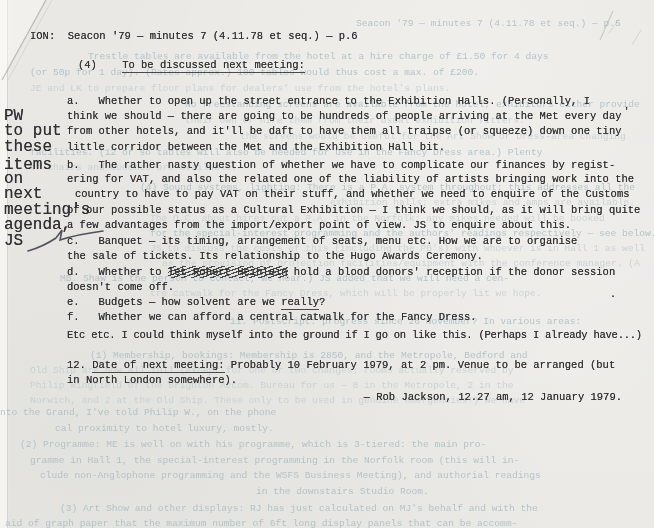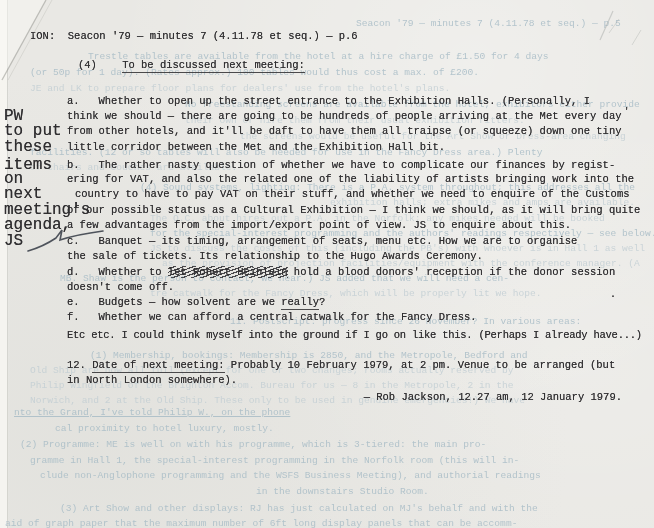--- a/index.html
+++ b/index.html
@@ -50,21 +50,21 @@
       <div class="ghost" style="left: 150px; top: 228px;">for the special-interest programming and the authors' readings respectively — see below.</div>
       <div class="ghost g-light" style="left: 150px; top: 243px;">JS to discuss the costs of this (including the PB's) with whoever is in Hall 1 as well</div>
       <div class="ghost g-light" style="left: 162px; top: 258px; text-align: center;">as the provision of projection facilities/equipment with the conference manager. (A</div>
       <div class="ghost" style="left: 60px; top: 273px;">MB. Shaw is the person to contact, we hear.) JS added that we will need a cen-</div>
       <div class="ghost g-light" style="left: 150px; top: 288px;">tre catwalk for the Fancy Dress, which will be properly lit we hope.</div>
       <div class="ghost" style="left: 230px; top: 316px;">11. Postscript: progress since 26 November? In various areas:</div>
       <div class="ghost" style="left: 90px; top: 350px;">(1) Membership, bookings: Membership is 2850, and the Metropole, Bedford and</div>
       <div class="ghost g-light" style="left: 30px; top: 365px;">Old Ship are now all full (except for one or two changes; rooms actually reserved by</div>
       <div class="ghost g-light" style="left: 30px; top: 380px;">Philip Wingfield of the Brighton Accom. Bureau for us — 8 in the Metropole, 2 in the</div>
       <div class="ghost g-light" style="left: 30px; top: 395px;">Norwich, and 2 at the Old Ship. These only to be used in genuine emergencies!) We have</div>
-      <div class="ghost" style="left: 14px; top: 407px; text-decoration: underline;">nto the Grand, I've told Philip W., on the phone</div>
+      <div class="ghost" style="left: 0px; top: 407px;">nto the Grand, I've told Philip W., on the phone</div>
       <div class="ghost" style="left: 55px; top: 423px; text-align: right;">cal proximity to hotel luxury, mostly.</div>
       <div class="ghost" style="left: 20px; top: 439px;">(2) Programme: ME is well on with his programme, which is 3-tiered: the main pro-</div>
       <div class="ghost" style="left: 30px; top: 455px;">gramme in Hall 1, the special-interest programming in the Norfolk room (this will in-</div>
       <div class="ghost" style="left: 40px; top: 470px;">clude non-Anglophone programming and the WSFS Business Meeting), and authorial readings</div>
       <div class="ghost" style="left: 228px; top: 486px; margin-left: 28px;">in the downstairs Studio Room.</div>
       <div class="ghost" style="left: 60px; top: 503px;">(3) Art Show and other displays: RJ has just calculated on MJ's behalf and with the</div>
       <div class="ghost" style="left: 5px; top: 518px;">aid of graph paper that the maximum number of 6ft long display panels that can be accomm-</div>
     </div>
   <div id="text-layer">
       <div class="t" style="top: 30px; left: 30px;"><span>ION:  Seacon '79 — minutes 7 (4.11.78 et seq.) — p.6</span></div>

